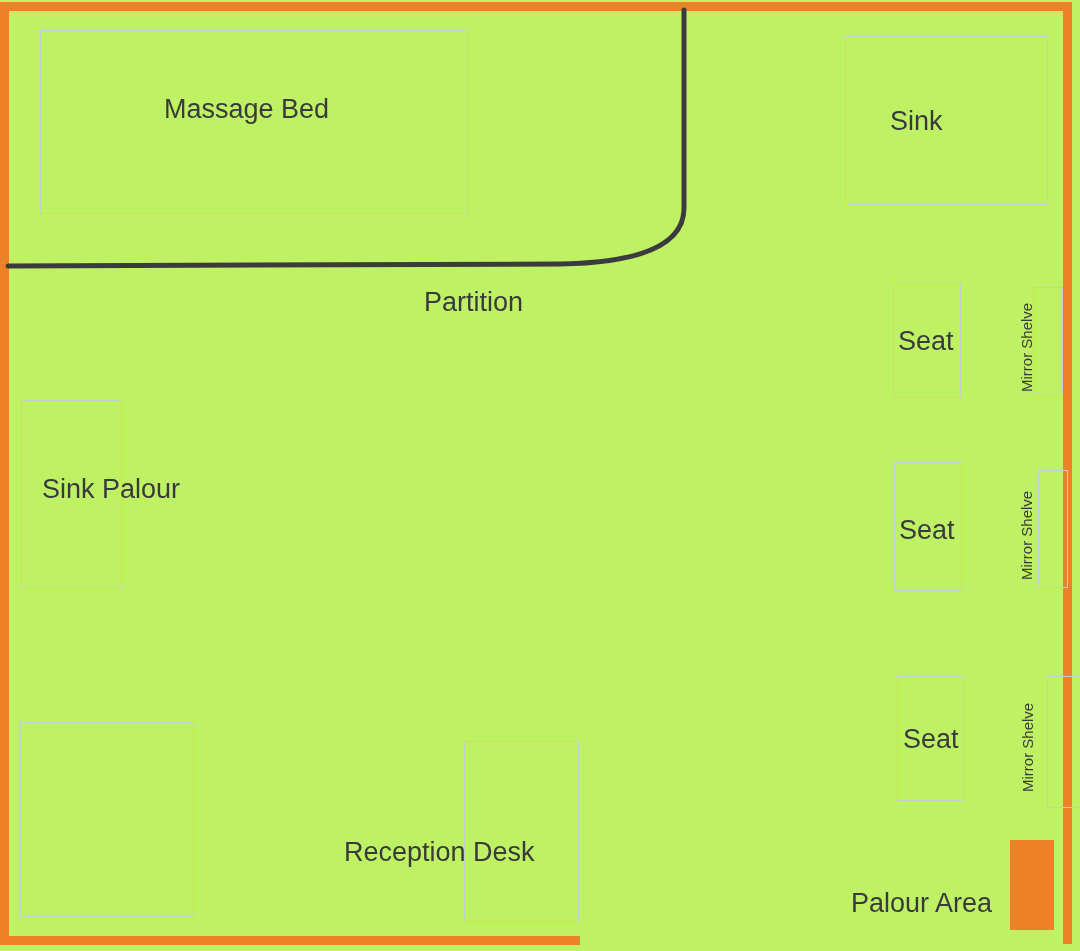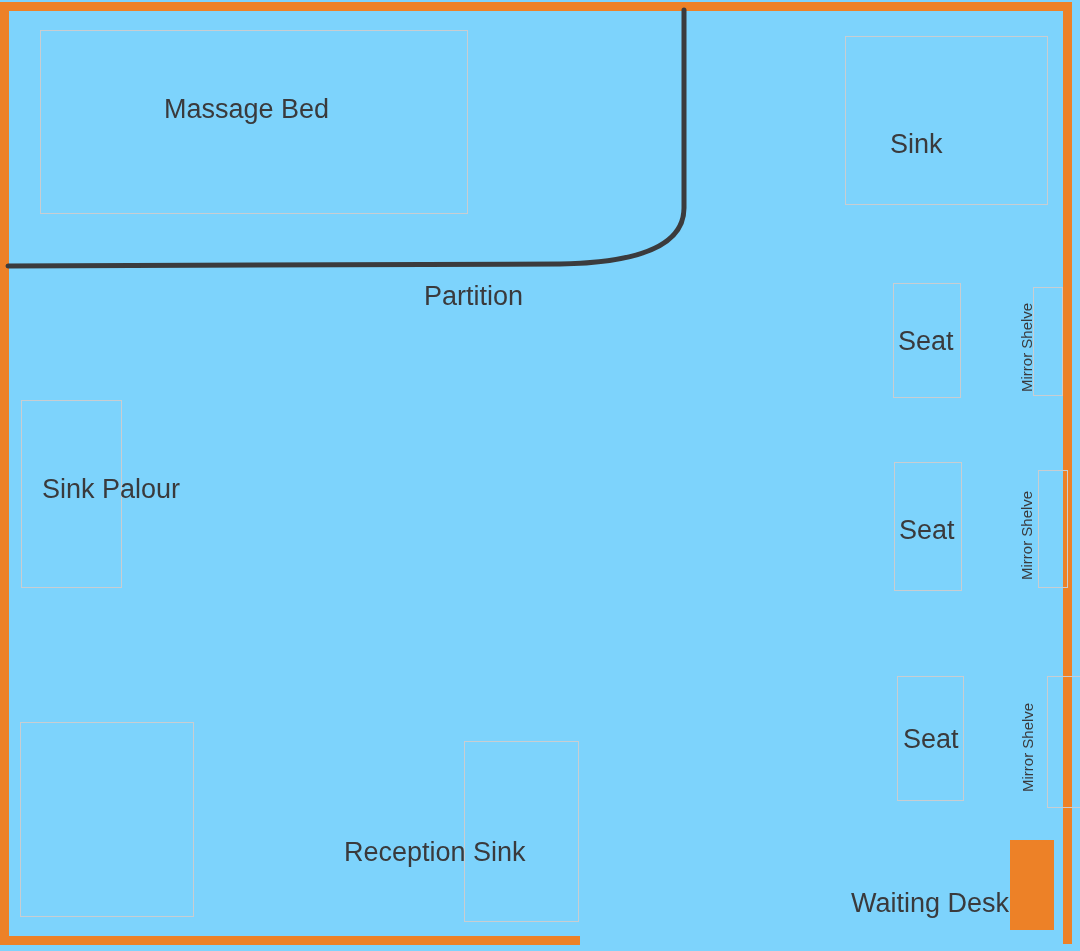--- a/index.html
+++ b/index.html
@@ -8,21 +8,21 @@
     padding: 0;
     background: #ffffff;
   }
   body {
     font-family: "Liberation Sans", sans-serif;
   }
   #plan {
     position: relative;
     width: 1080px;
     height: 951px;
-    background: #7dd3fc;
+    background: #bef264;
     overflow: hidden;
   }
 
   
   .wall {
     position: absolute;
     background: #ED8127;
   }
   .wall-top    { left: 0px;    top: 2px;   width: 1072px; height: 9px; }
   .wall-left   { left: 0px;    top: 2px;   width: 9px;    height: 942px; }
@@ -81,24 +81,24 @@
   <div class="wall wall-left"></div>
   <div class="wall wall-right"></div>
   <div class="wall wall-bottom"></div>
 
   <div class="box" style="left:40px; top:30px; width:428px; height:184px;"></div>
   <div class="label" style="left:164px; top:96px;">Massage Bed</div>
 
   <svg class="partition-svg" viewBox="0 0 1080 951">
     <path d="M 8 266 L 560 264 Q 684 262 684 208 L 684 10" fill="none" stroke="#3b3b3d" stroke-width="5" stroke-linecap="round"></path>
   </svg>
-  <div class="label" style="left:424px; top:283px;">Partition</div>
+  <div class="label" style="left:424px; top:289px;">Partition</div>
 
   <div class="box" style="left:845px; top:36px; width:203px; height:169px;"></div>
-  <div class="label" style="left:890px; top:131px;">Sink</div>
+  <div class="label" style="left:890px; top:108px;">Sink</div>
 
   <div class="box" style="left:893px; top:283px; width:68px; height:115px;"></div>
   <div class="label" style="left:898px; top:328px;">Seat</div>
   <div class="label-small" style="left:1019px; top:392px;">Mirror Shelve</div>
   <div class="box" style="left:1033px; top:287px; width:30px; height:109px;"></div>
 
   <div class="box" style="left:894px; top:462px; width:68px; height:129px;"></div>
   <div class="label" style="left:899px; top:517px;">Seat</div>
   <div class="label-small" style="left:1019px; top:580px;">Mirror Shelve</div>
   <div class="box" style="left:1038px; top:470px; width:30px; height:118px;"></div>
@@ -107,18 +107,18 @@
   <div class="label" style="left:903px; top:726px;">Seat</div>
   <div class="label-small" style="left:1020px; top:792px;">Mirror Shelve</div>
   <div class="box" style="left:1047px; top:676px; width:38px; height:132px;"></div>
 
   <div class="box" style="left:21px; top:400px; width:101px; height:188px;"></div>
   <div class="label" style="left:42px; top:476px;">Sink Palour</div>
 
   <div class="box" style="left:20px; top:722px; width:174px; height:195px;"></div>
 
   <div class="box" style="left:464px; top:741px; width:115px; height:181px;"></div>
-  <div class="label" style="left:344px; top:839px;">Reception Sink</div>
+  <div class="label" style="left:344px; top:839px;">Reception Desk</div>
 
   <div class="marker" style="left:1010px; top:840px; width:44px; height:90px;"></div>
-  <div class="label" style="left:851px; top:890px;">Waiting Desk</div>
+  <div class="label" style="left:851px; top:890px;">Palour Area</div>
 
 </div>
 
 </body></html>

